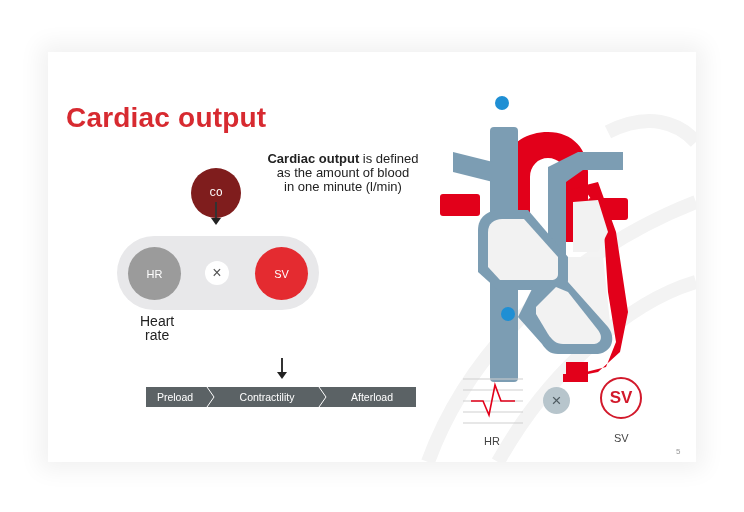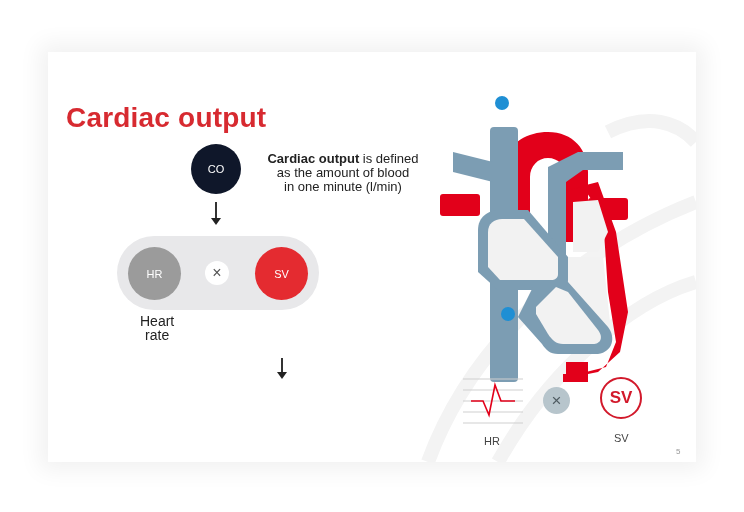--- a/index.html
+++ b/index.html
@@ -16,21 +16,21 @@
   }
   .bg-arcs { position:absolute; left:0; top:0; width:648px; height:410px; }
   .title {
     position:absolute; left:18px; top:50px; font-size:28px; font-weight:bold; color:#d72a30;
     letter-spacing:0.2px; white-space:nowrap;
   }
   .circle {
     position:absolute; border-radius:50%; color:#fff; font-size:11px;
     display:flex; align-items:center; justify-content:center;
   }
-  .co { left:143px; top:92px; width:50px; height:50px; background:#0f172a; }
+  .co { left:143px; top:116px; width:50px; height:50px; background:#7f1d1d;font-family:Liberation Mono, monospace; }
   .arrow-v { position:absolute; width:1.5px; background:#333; }
   .arrow-head {
     position:absolute; width:0; height:0;
     border-left:5px solid transparent; border-right:5px solid transparent; border-top:7px solid #222;
   }
   .desc { position:absolute; font-size:13px; line-height:14px; color:#222; }
   .desc b { font-weight:bold; }
   .pill {
     position:absolute; left:69px; top:184px; width:202px; height:74px; border-radius:37px;
     background:#e8e8ea;
@@ -90,20 +90,31 @@
   </div>
 
   <div class="label-small" style="left:92px; top:262px;">
     <div>Heart</div>
     <div>rate</div>
   </div>
 
   <div class="arrow-v" style="left:233px; top:306px; height:15px;"></div>
   <div class="arrow-head" style="left:229px; top:320px;"></div>
 
+  <div class="chevron-bar">
+    <div class="chev-seg" style="left:0; width:58px;">Preload</div>
+    <svg class="chev-sep" style="left:60px;" width="10" height="20" viewBox="0 0 10 20">
+        <path d="M1 0 L8 10 L1 20" fill="none" stroke="#fff" stroke-width="1"></path>
+      </svg>
+    <div class="chev-seg" style="left:70px; width:102px;">Contractility</div>
+    <svg class="chev-sep" style="left:172px;" width="10" height="20" viewBox="0 0 10 20">
+        <path d="M1 0 L8 10 L1 20" fill="none" stroke="#fff" stroke-width="1"></path>
+      </svg>
+    <div class="chev-seg" style="left:182px; width:88px;">Afterload</div>
+  </div>
 
   <svg class="heart" viewBox="0 0 220 300">
 
     <g fill="#e2001a">
       <rect x="2" y="112" width="40" height="22" rx="3"></rect>
       <rect x="150" y="116" width="40" height="22" rx="3"></rect>
       <path d="M70 80 C 70 60, 90 50, 110 50 C 135 50, 150 68, 150 90 L150 160 L128 160 L128 95 C 128 84, 120 76, 110 76 C 100 76, 92 84, 92 95 L92 190 L70 190 Z"></path>
       <path d="M120 110 L145 105 L165 135 L170 210 L178 260 L168 285 L140 292 L125 292 L125 300 L150 300 L150 292 L160 290 L182 270 L190 230 L178 150 L160 100 Z"></path>
       <rect x="128" y="280" width="22" height="20"></rect>
     </g>

